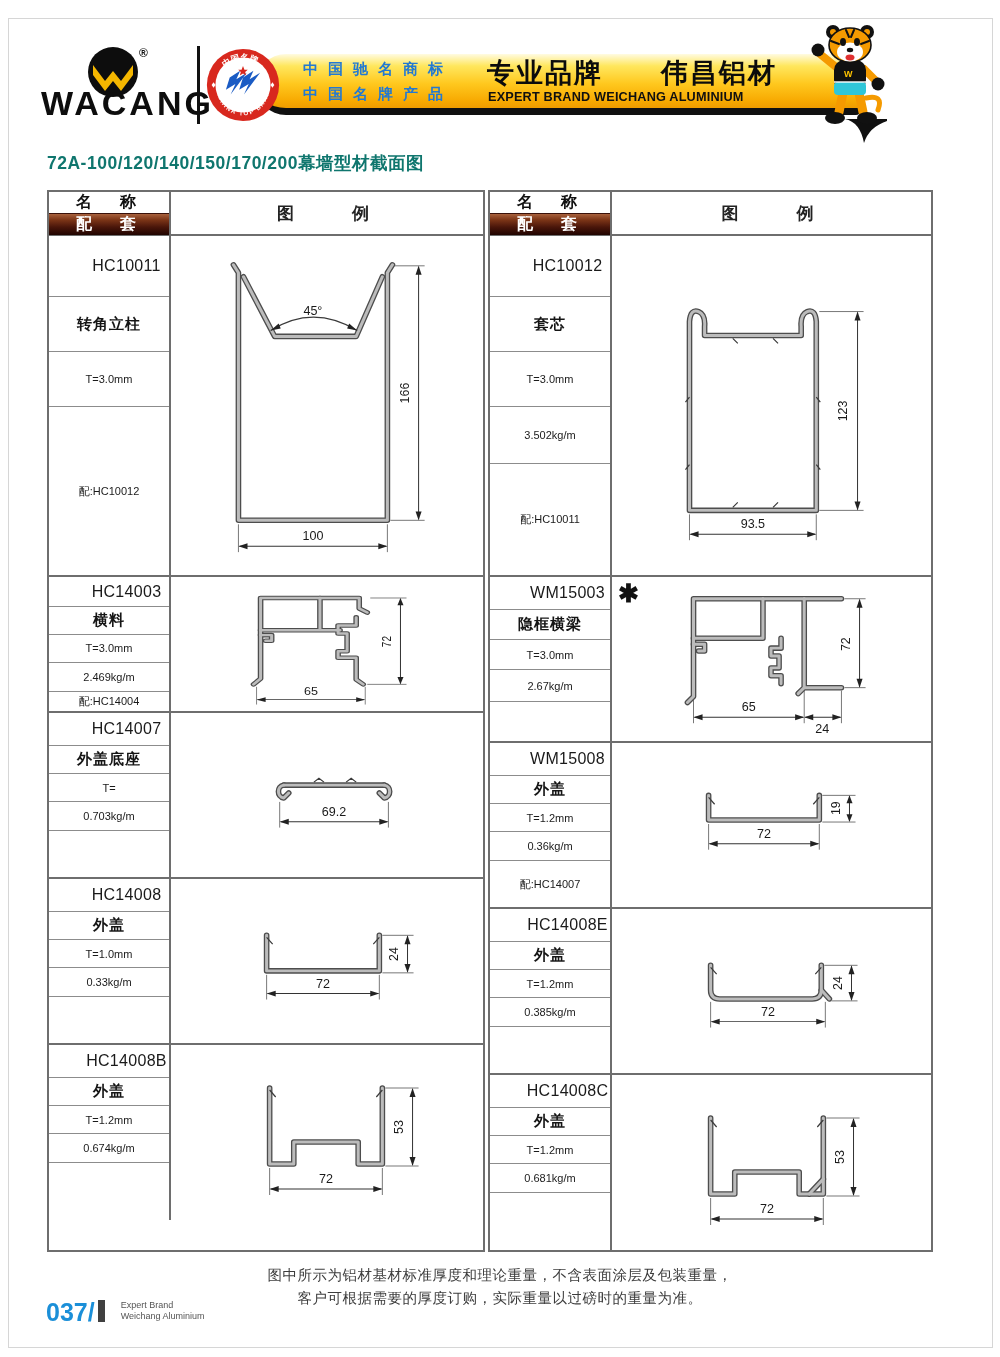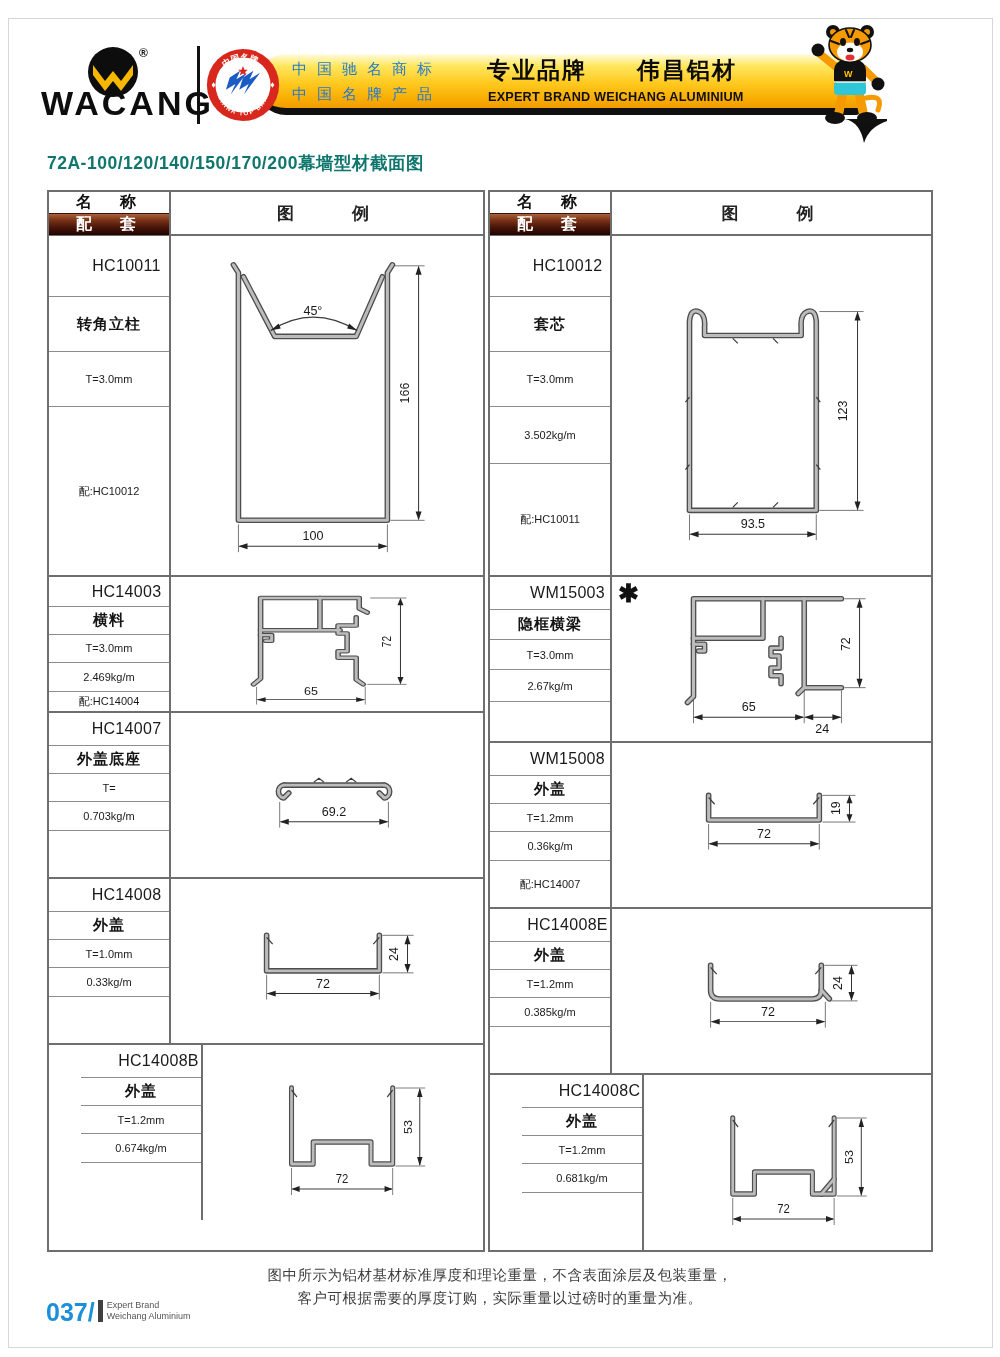--- a/index.html
+++ b/index.html
@@ -10,23 +10,23 @@
   
   .hdr { position:absolute; left:0; top:0; width:1000px; height:150px; }
   .logo-svg { position:absolute; left:85px; top:44px; }
   .reg-mark { position:absolute; left:139px; top:46px; font-size:12px; font-weight:bold; color:#111; }
   .brand-word { position:absolute; left:41px; top:84px; font-size:34px; font-weight:bold; letter-spacing:3px; color:#0d0d0d; }
   .hdr-divider { position:absolute; left:197px; top:46px; width:3px; height:78px; background:#111; }
   .badge-svg { position:absolute; left:205px; top:47px; }
   .banner { position:absolute; left:256px; top:54px; width:604px; height:61px;
             background:linear-gradient(180deg,#fffbe2 0%,#ffe75e 22%,#ffc81e 55%,#f7a800 88%,#ef9c00 100%);
             border-radius:30px 18px 4px 30px; border-bottom:7px solid #101010; }
-  .banner-cn-small { position:absolute; left:292px; font-size:15px; font-weight:normal; color:#2379d2; letter-spacing:10px; white-space:nowrap; }
+  .banner-cn-small { position:absolute; left:303px; font-size:15px; font-weight:bold; color:#2379d2; letter-spacing:10px; white-space:nowrap; }
   .bcs1 { top:60px; } .bcs2 { top:85px; }
-  .banner-title-cn { position:absolute; left:487px; top:55px; font-size:23px; font-weight:bold; color:#0c0c0c; letter-spacing:2px; white-space:nowrap; }
+  .banner-title-cn { position:absolute; left:487px; top:55px; font-size:27px; font-weight:bold; color:#0c0c0c; letter-spacing:2px; white-space:nowrap; }
   .banner-title-en { position:absolute; left:488px; top:89px; font-size:13.5px; font-weight:bold; color:#101010; letter-spacing:0.2px; transform:scaleX(0.94); transform-origin:left; white-space:nowrap; }
   .curl-svg { position:absolute; left:845px; top:119px; }
   .tiger-svg { position:absolute; left:806px; top:24px; }
 
   
   .page-title { position:absolute; left:47px; top:151px; font-size:17.5px; font-weight:bold; color:#0f766e; letter-spacing:0.5px; }
 
   
   .tables { position:absolute; left:47px; top:190px; display:flex; gap:3px; }
   .ptable { border:2px solid #6e6e6e; background:#fff; }
@@ -36,21 +36,21 @@
   .thead .namecol { width:122px; border-right:2px solid #6e6e6e; display:flex; flex-direction:column; }
   .thead .name-top { height:22px; display:flex; align-items:center; justify-content:center;
                      font-size:16px; font-weight:bold; color:#111; letter-spacing:6px; }
   .thead .name-bot { flex:1; display:flex; align-items:center; justify-content:center;
                      font-size:16px; font-weight:bold; color:#fff; letter-spacing:6px;
                      background:linear-gradient(180deg,#a8613d 0%,#7c3517 28%,#4a160a 62%,#200400 100%);
                      border-top:1px solid #3a120a; }
   .thead .legendcol { flex:1; display:flex; align-items:center; justify-content:center;
                       font-size:17px; font-weight:bold; color:#222; letter-spacing:8px; }
   .group { display:flex; border-bottom:2px solid #6e6e6e; }
-  .group:last-child { border-bottom:none;padding-left:32px; }
+  .group:last-child { border-bottom:none; }
   .labels { width:122px; border-right:2px solid #6e6e6e; display:flex; flex-direction:column; }
   .lc { border-bottom:1.5px solid #8c8c8c; display:flex; align-items:center; justify-content:center; text-align:center; padding:2px; }
   .lc:last-child { border-bottom:none; flex:1; }
   .code { font-size:16px; color:#1a1a1a; letter-spacing:0.3px;margin-left:35px; }
   .cn   { font-size:15px; font-weight:bold; color:#151515; letter-spacing:1px; }
   .val  { font-size:11px; color:#1a1a1a; }
   .draw { flex:1; position:relative; }
   .draw svg { position:absolute; left:0; top:0; width:100%; height:100%; }
   .star-mark { position:absolute; left:6px; top:2px; font-size:25px; font-weight:bold; color:#111; }
 
@@ -61,21 +61,21 @@
   .dim  { fill:none; stroke:#333; stroke-width:1; }
   .ext  { fill:none; stroke:#555; stroke-width:0.8; }
   .ah   { fill:#222; stroke:none; }
   .dtxt { font-size:12.5px; fill:#1a1a1a; }
 
   
   .note { position:absolute; left:0; width:1000px; text-align:center; font-size:14.5px; color:#3c3c3c; letter-spacing:0.5px; }
   .note1 { top:1266px; } .note2 { top:1289px; }
   .pageno-wrap { position:absolute; left:46px; top:1300px; display:flex; align-items:flex-start; }
   .pageno { font-size:25px; font-weight:bold; color:#1b8fd8; line-height:25px; }
-  .pbrand { margin-left:3px; padding-left:4px; border-left:5px solid #404040; }
+  .pbrand { margin-left:3px; padding-left:16px; border-left:7px solid #404040; }
   .pbrand div { font-size:9px; color:#555; line-height:11px; }
 </style>
 </head>
 <body>
 
 <div class="page">
   <div class="scan-frame"></div>
 
   <div class="hdr">
     <svg class="logo-svg" width="56" height="56" viewBox="0 0 56 56">

